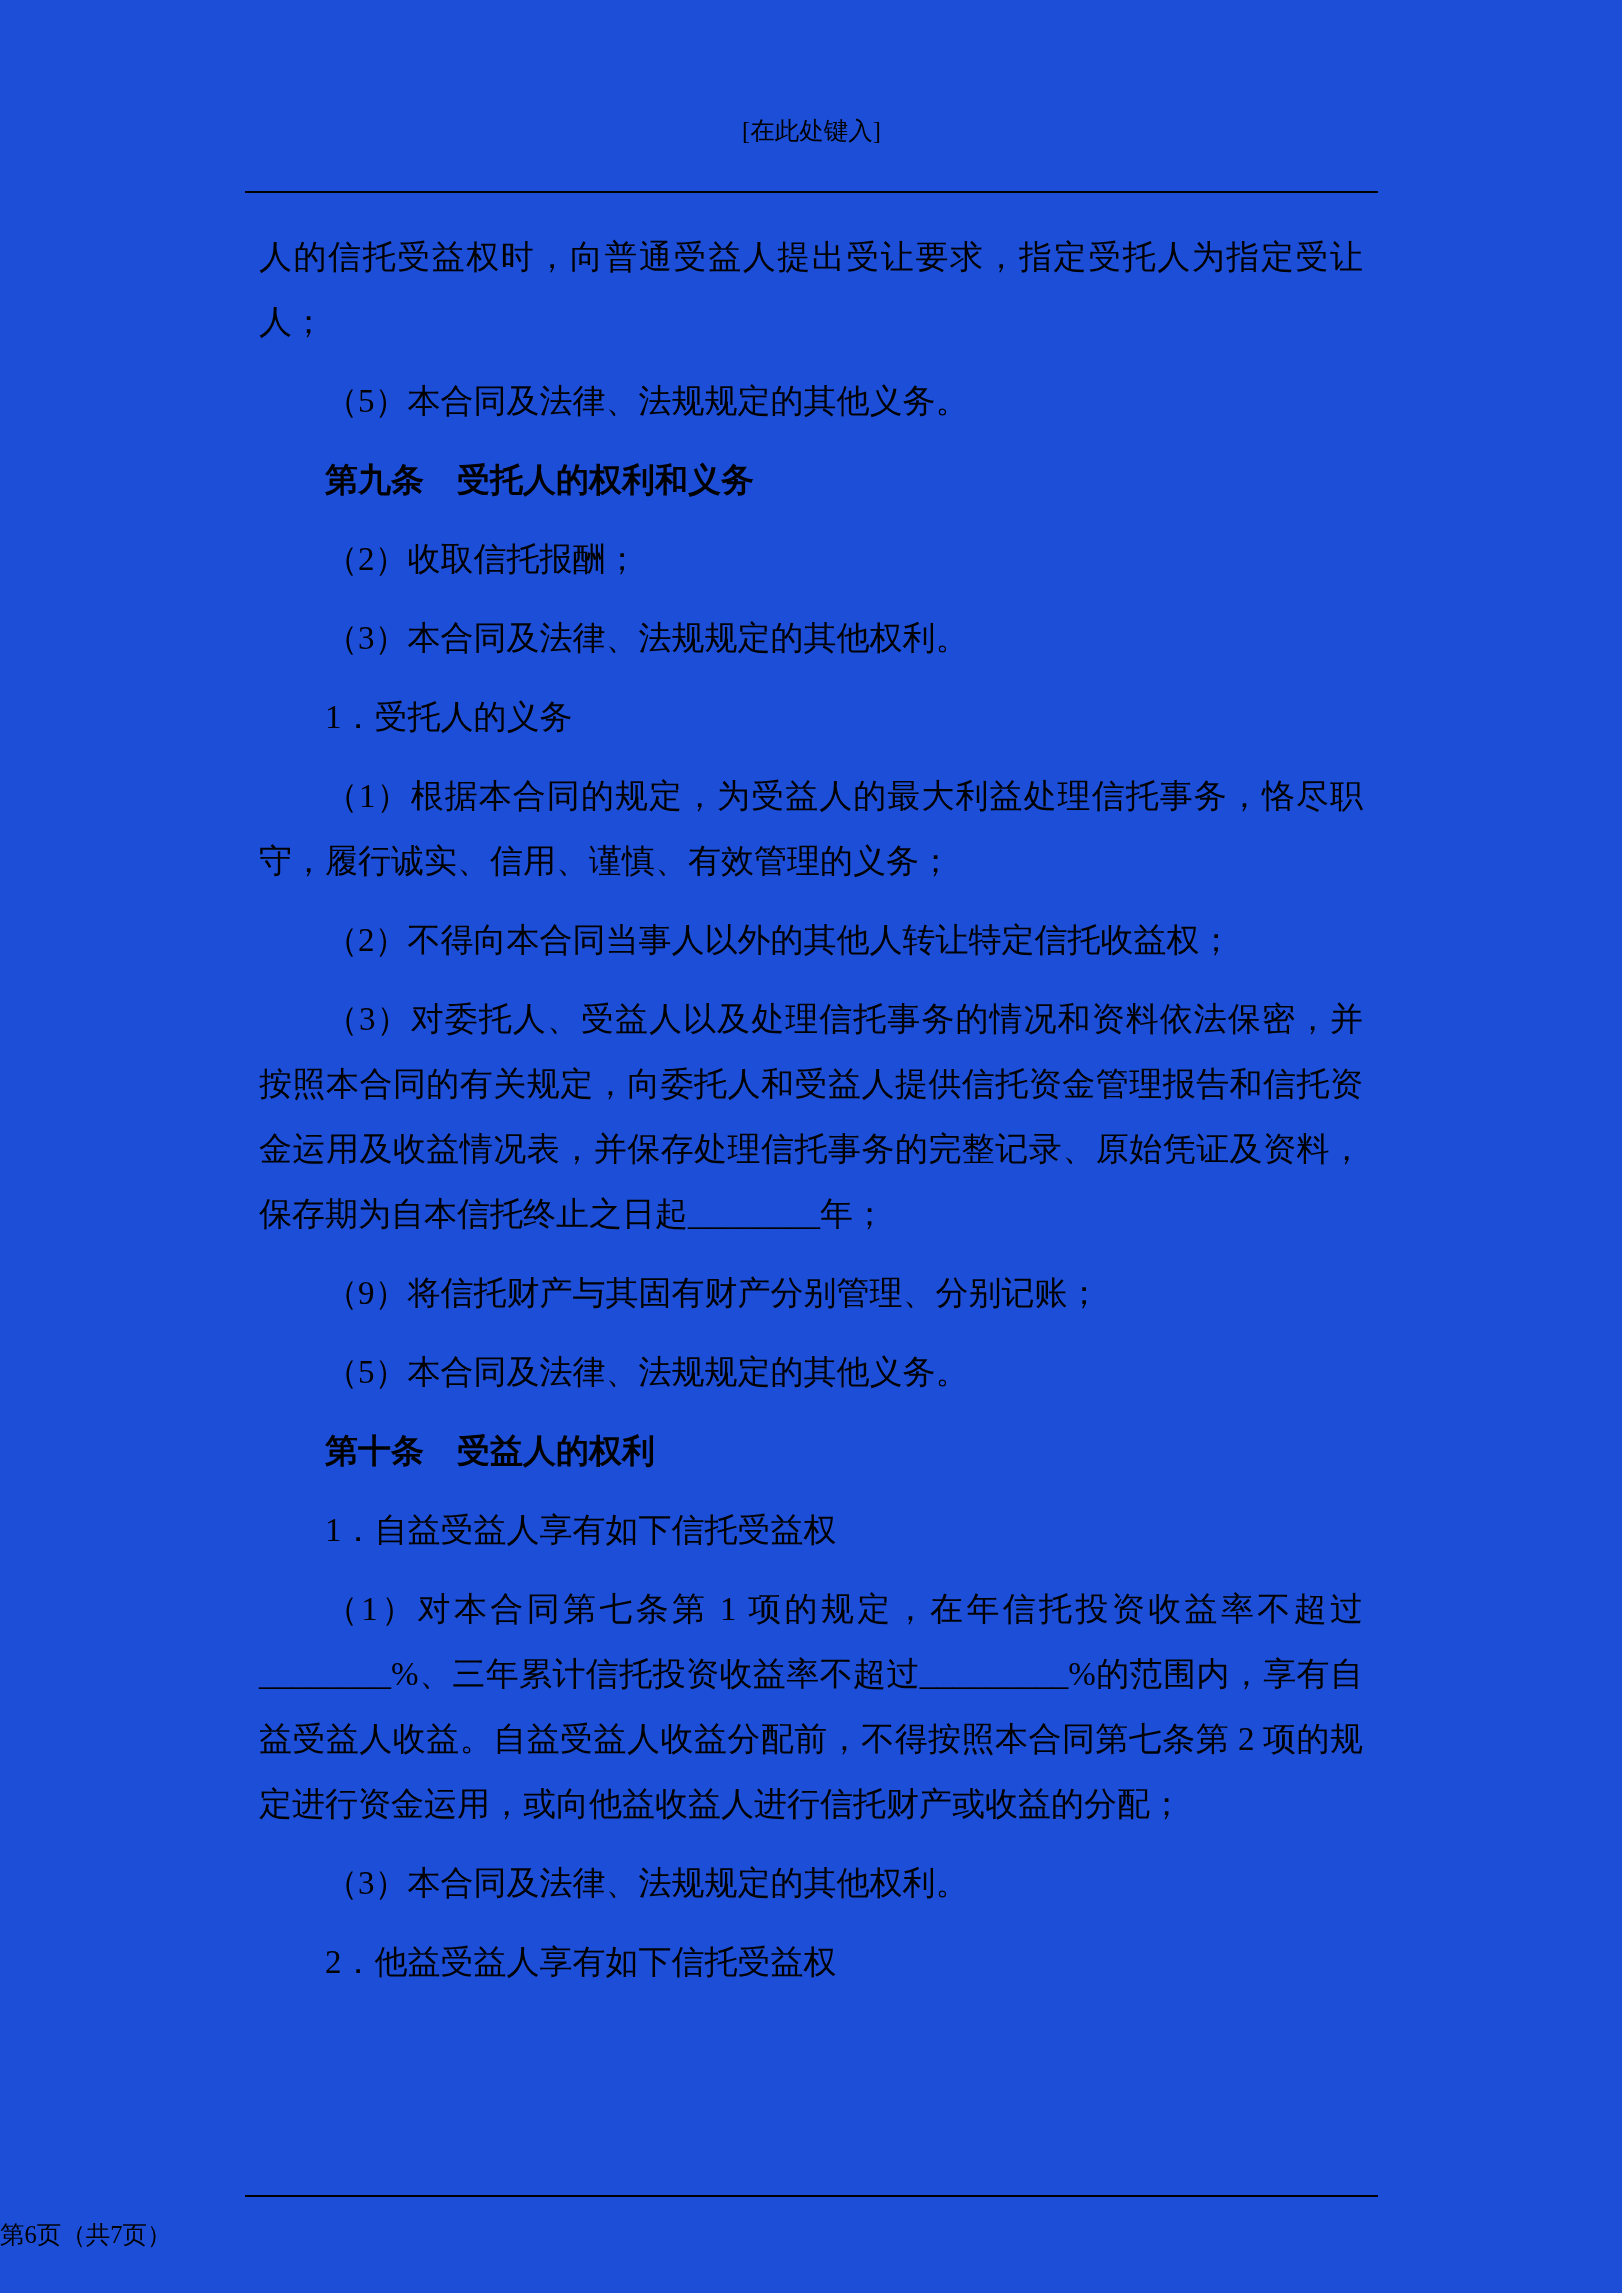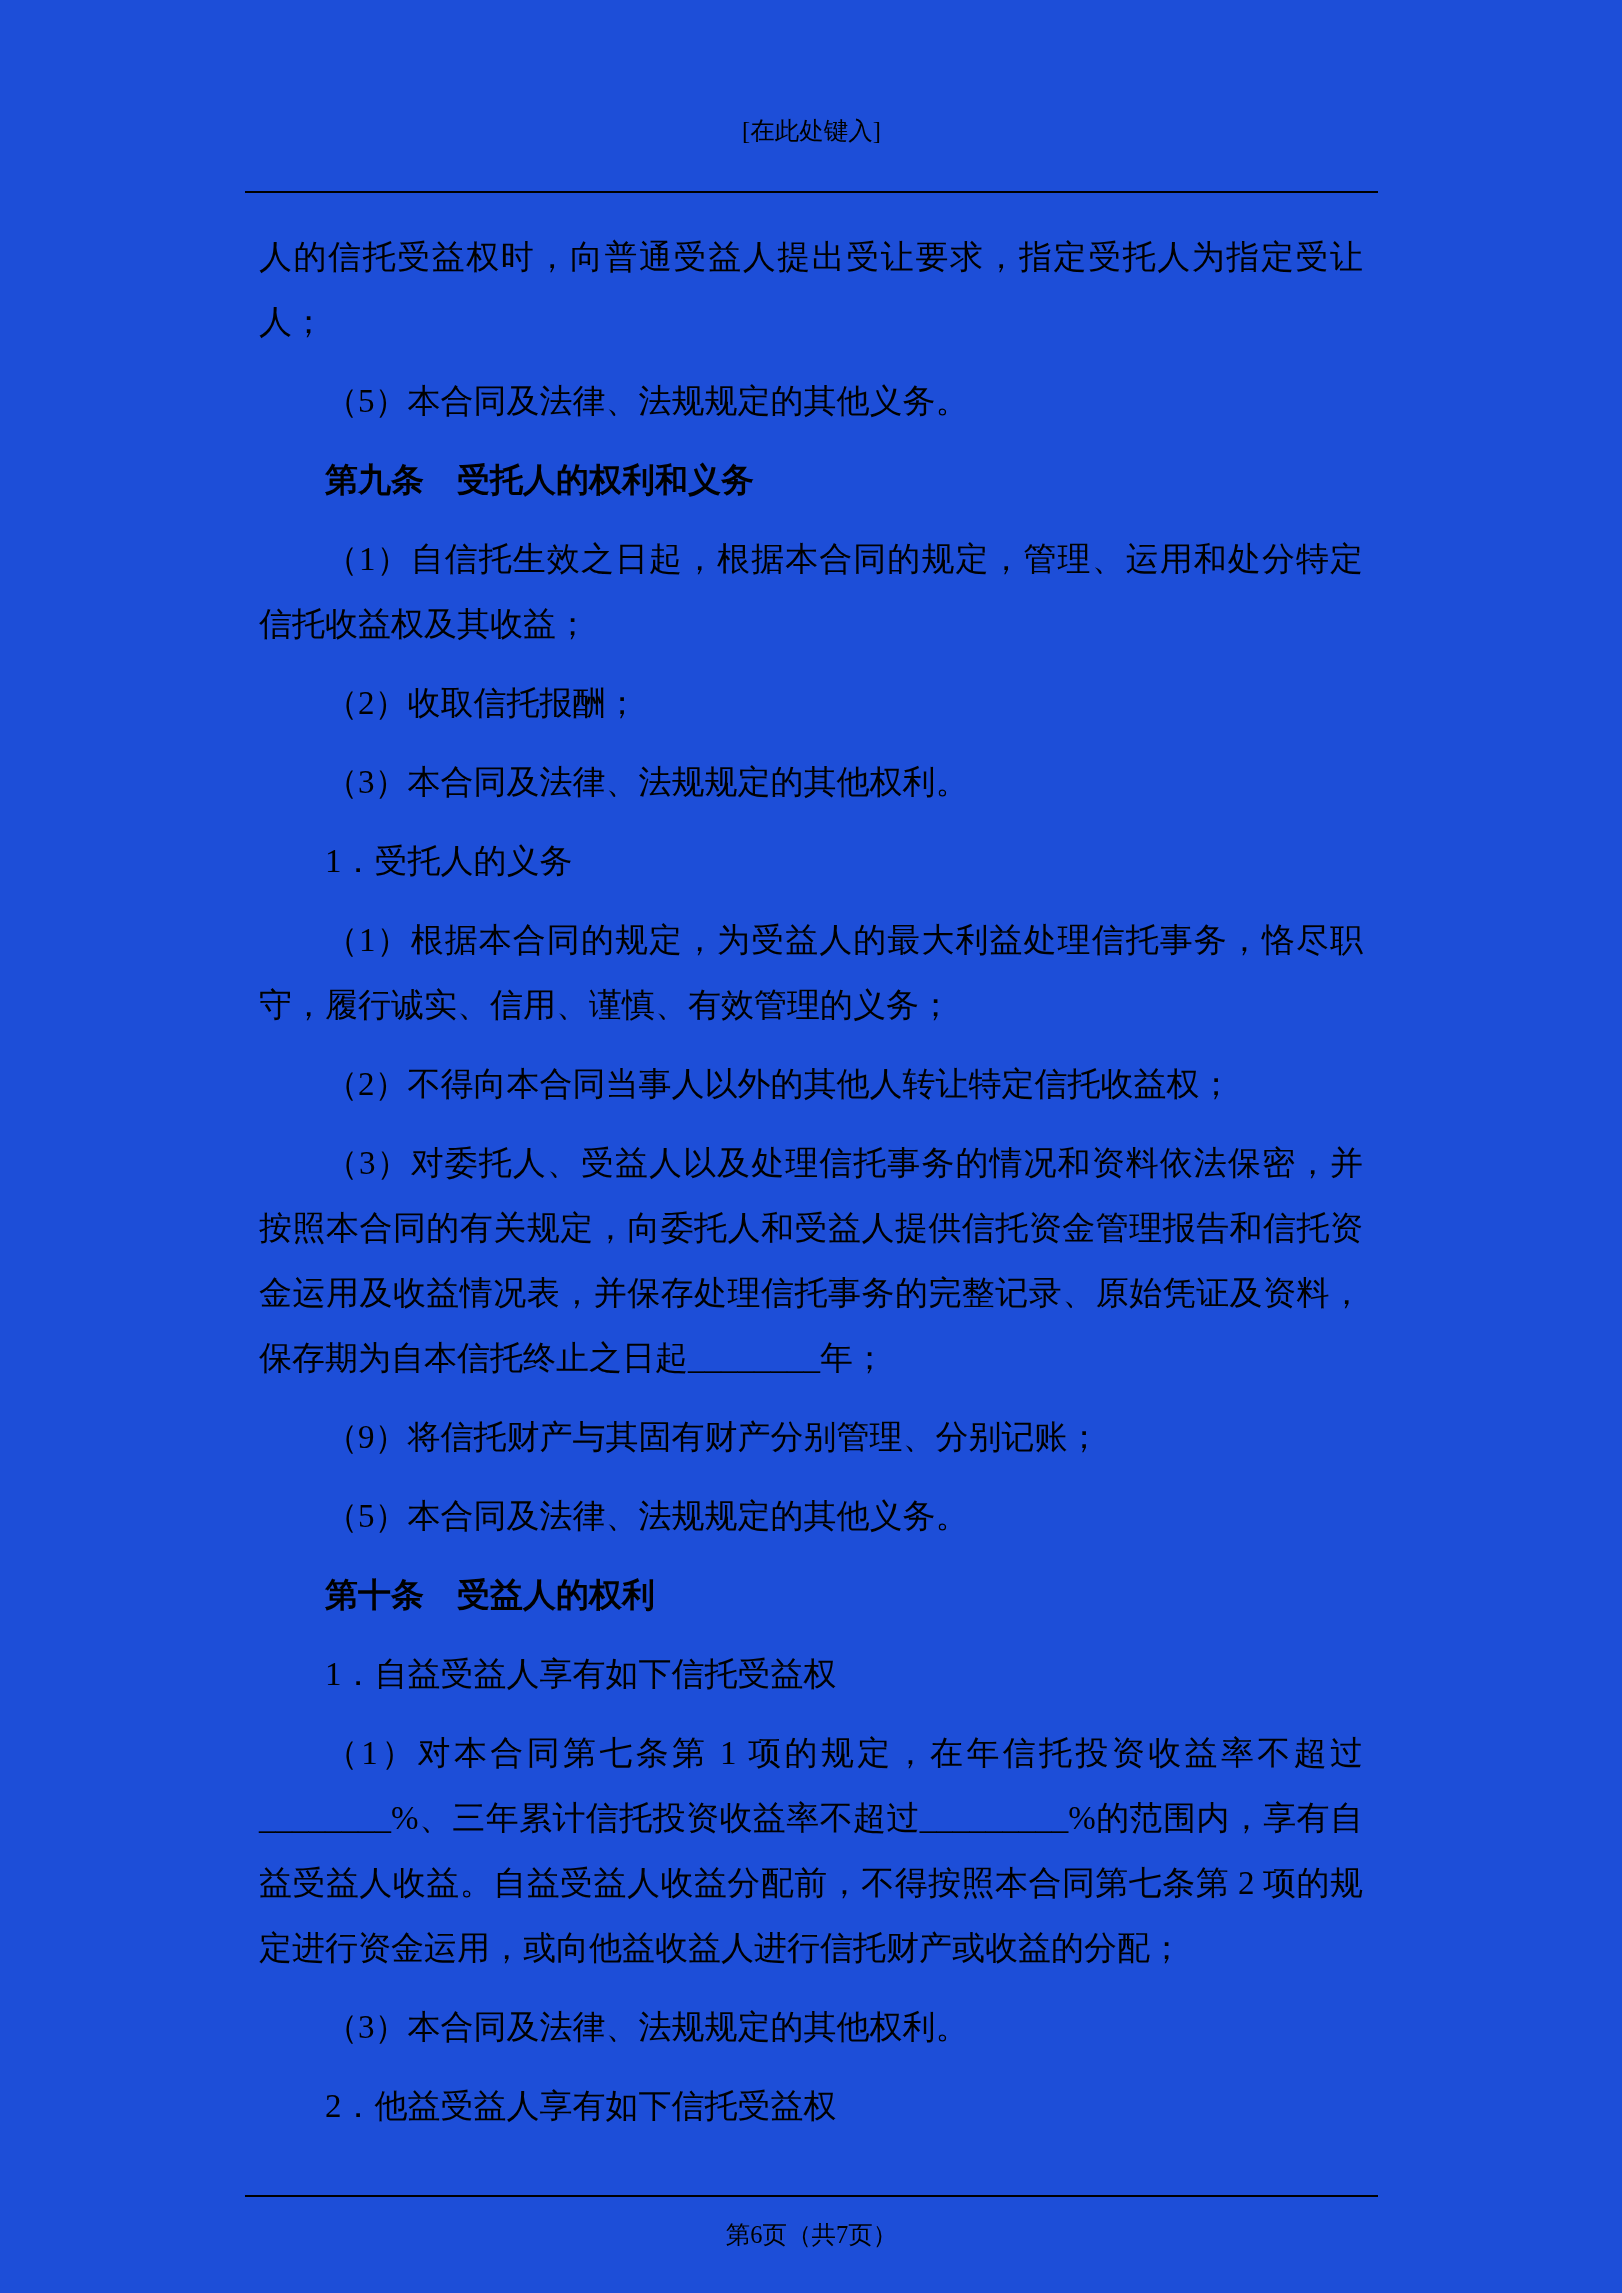--- a/index.html
+++ b/index.html
@@ -53,39 +53,37 @@
     right: 245px;
     top: 2195px;
     border-top: 2.7px solid #000000;
     height: 0;
   }
   .footer-text {
     position: absolute;
     left: 0;
     right: 0;
     top: 2217px;
-    text-align: center;
     font-size: 24.5px;
     line-height: 36px;
   }
 </style>
 </head>
 <body>
 
 <div class="page">
 
   <div class="header">
     <span>[在此处键入]</span>
   </div>
 
   <div class="body-text">
     <p class="continuation">人的信托受益权时，向普通受益人提出受让要求，指定受托人为指定受让人；</p>
     <p class="normal">（5）本合同及法律、法规规定的其他义务。</p>
     <p class="heading">第九条　受托人的权利和义务</p>
-    <p class="normal">（1）自信托生效之日起，根据本合同的规定，管理、运用和处分特定信托收益权及其收益；</p>
     <p class="normal">（2）收取信托报酬；</p>
     <p class="normal">（3）本合同及法律、法规规定的其他权利。</p>
     <p class="normal">1．受托人的义务</p>
     <p class="normal">（1）根据本合同的规定，为受益人的最大利益处理信托事务，恪尽职守，履行诚实、信用、谨慎、有效管理的义务；</p>
     <p class="normal">（2）不得向本合同当事人以外的其他人转让特定信托收益权；</p>
     <p class="normal">（3）对委托人、受益人以及处理信托事务的情况和资料依法保密，并按照本合同的有关规定，向委托人和受益人提供信托资金管理报告和信托资金运用及收益情况表，并保存处理信托事务的完整记录、原始凭证及资料，保存期为自本信托终止之日起________年；</p>
     <p class="normal">（9）将信托财产与其固有财产分别管理、分别记账；</p>
     <p class="normal">（5）本合同及法律、法规规定的其他义务。</p>
     <p class="heading">第十条　受益人的权利</p>
     <p class="normal">1．自益受益人享有如下信托受益权</p>

